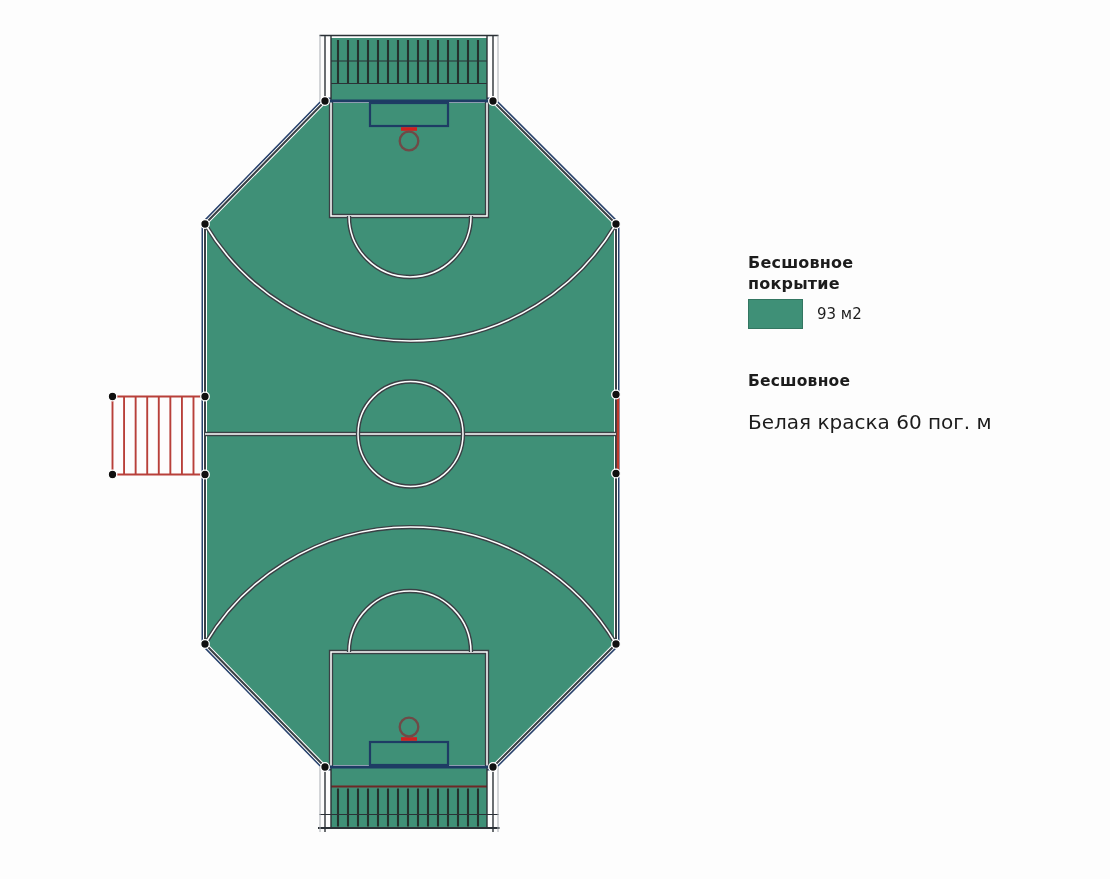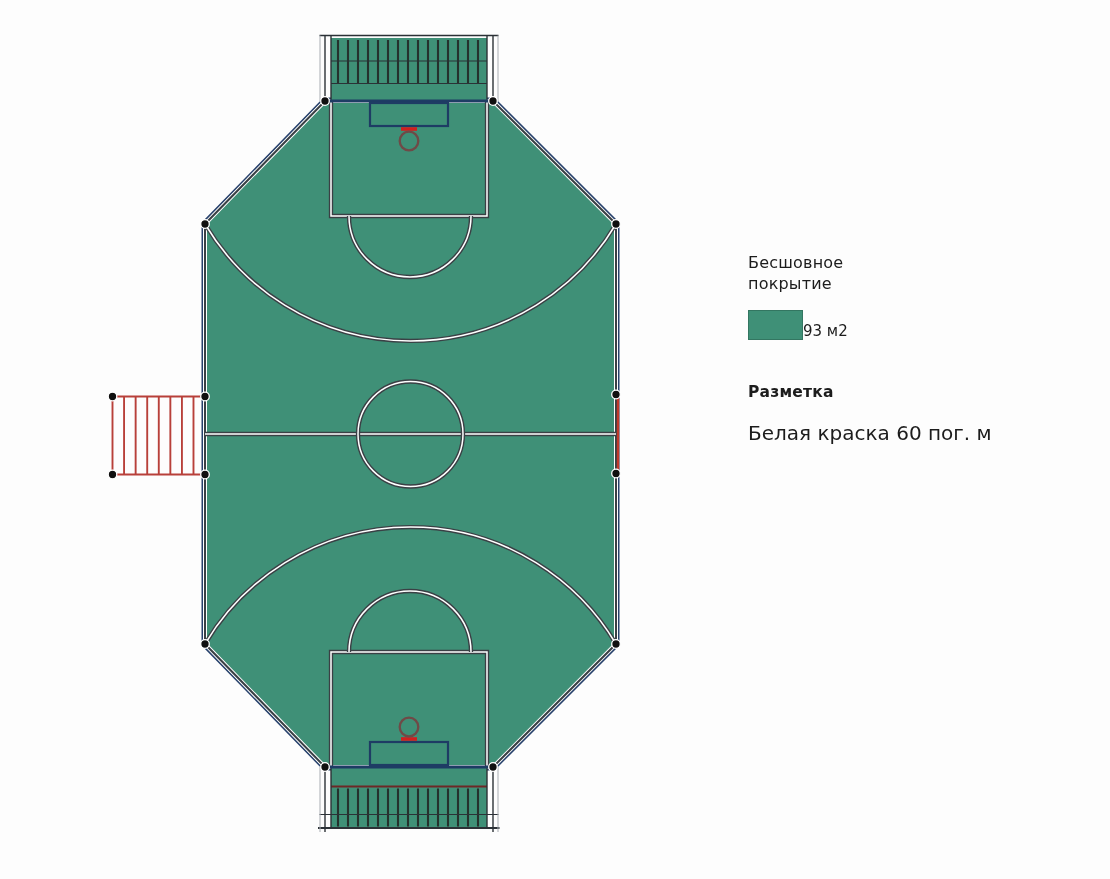--- a/index.html
+++ b/index.html
@@ -31,22 +31,22 @@
   .maroon-line{stroke:var(--maroon);stroke-width:2}
   .bottom-edge{stroke:#2b3136;stroke-width:2}
   .ladder-line{stroke:var(--ladder-red);stroke-width:1.9;fill:none}
   .red-seg{stroke:var(--red);stroke-width:2.4}
   .bb-mark{stroke:var(--bb-red);stroke-width:3.6}
   .hoop-ring{fill:none;stroke:var(--hoop);stroke-width:2.3}
   .dot{fill:var(--dot);stroke:#ffffff;stroke-width:1.3}
 
   
   .legend{position:absolute;left:748px;top:252px;width:210px;color:var(--text)}
-  .legend-title{font-weight:normal;font-size:16px;line-height:21px;width:120px;letter-spacing:.2px}
-  .legend-row{margin-top:16px;display:flex;align-items:flex-end;}
+  .legend-title{font-weight:bold;font-size:16px;line-height:21px;width:120px;letter-spacing:.2px}
+  .legend-row{margin-top:5px;display:flex;align-items:center;gap:14px}
   .swatch{display:inline-block;width:55px;height:30px;background:var(--green);
           border:1px solid rgba(0,0,0,.18);box-sizing:border-box}
   .legend-value{font-size:15px}
   .legend-subtitle{font-weight:bold;font-size:15.5px;margin-top:43px;letter-spacing:.2px}
   .legend-text{font-size:20px;margin-top:20px;white-space:nowrap}
 </style>
 </head>
 <body>
 
 <svg id="plan" width="1110" height="879" viewBox="0 0 1110 879" xmlns="http://www.w3.org/2000/svg">
@@ -177,15 +177,15 @@
       <circle cx="616" cy="473.5" r="4.3" class="dot"></circle>
     </g>
 </svg>
 
 <div class="legend">
   <div class="legend-title">Бесшовное покрытие</div>
   <div class="legend-row">
     <span class="swatch"></span>
     <span class="legend-value">93 м2</span>
   </div>
-  <div class="legend-subtitle">Разметка</div>
+  <div class="legend-subtitle">Бесшовное</div>
   <div class="legend-text">Белая краска 60 пог. м</div>
 </div>
 
 </body></html>

